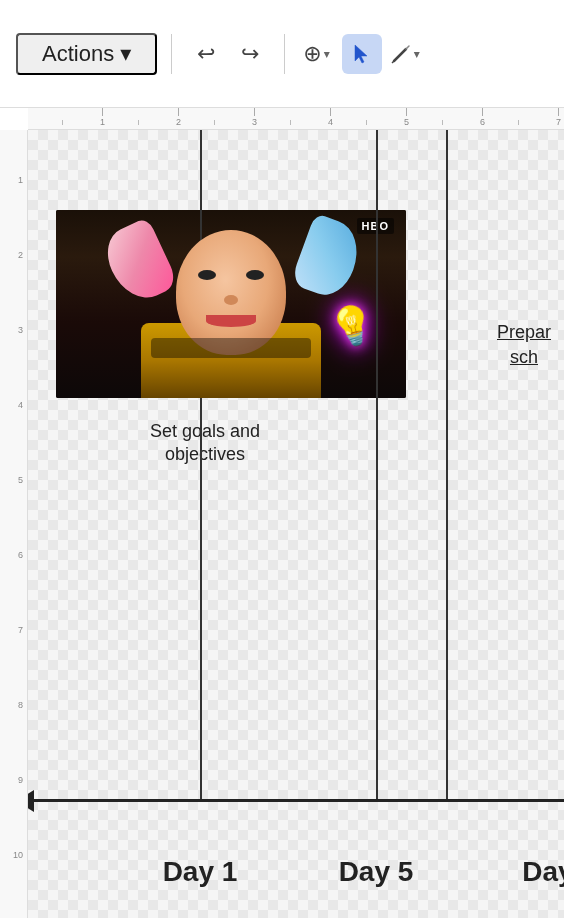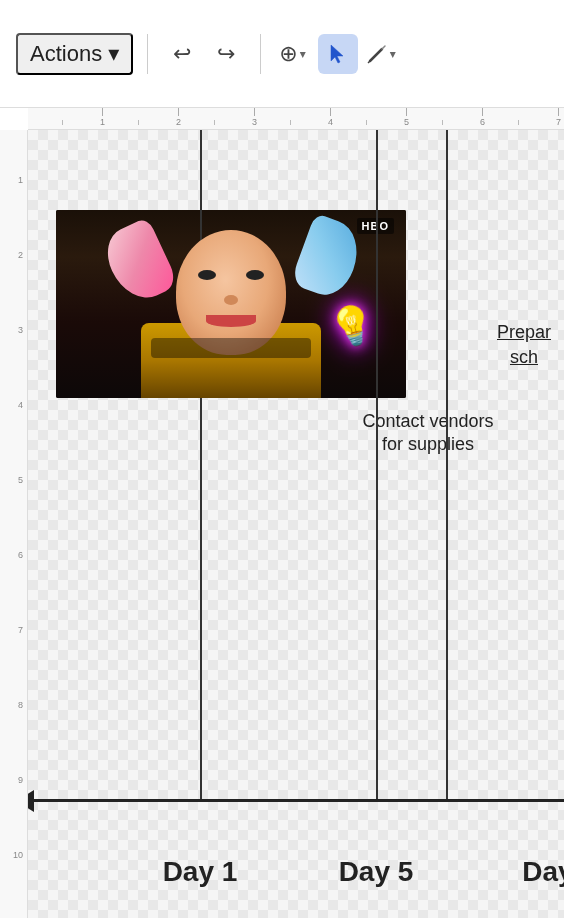--- a/index.html
+++ b/index.html
@@ -28,21 +28,21 @@
     }
 
     #actions-btn {
       display: flex;
       align-items: center;
       gap: 4px;
       font-size: 22px;
       font-weight: 400;
       color: #222;
       cursor: pointer;
-      padding: 6px 12px;
+      padding: 6px 24px;
       border-radius: 4px;
     }
 
     .toolbar-divider {
       width: 1px;
       height: 40px;
       background: #ccc;
       margin: 0 6px;
     }
 
@@ -423,25 +423,25 @@
       <div style="position:absolute;bottom:40px;left:50%;transform:translateX(-50%);width:160px;height:20px;background:rgba(0,0,0,0.4);border-radius:4px;z-index:5"></div>
 
       <div class="hbo-badge">HBO</div>
 
       <div class="bulb-icon">💡</div>
 
       <div class="meme-caption">I have the BEST idea!</div>
     </div>
   </div>
 
-
-  <div class="canvas-label" style="top:280px;left:300px;width:200px;">
-    <span style="white-space:pre-line">Contact vendors
-for supplies</span>
-  </div>
+  <div class="canvas-label" style="top:290px;left:82px;width:190px;">
+    <span style="white-space:pre-line">Set goals and
+objectives</span>
+  </div>
+
 
   <div class="partial-text" style="top:190px;width:80px;right:0;">
     Prepar<br>sch
   </div>
 
 
   <div class="timeline-vertical-line" style="left:172px;"></div>
 
   <div class="timeline-vertical-line" style="left:348px;"></div>
 

